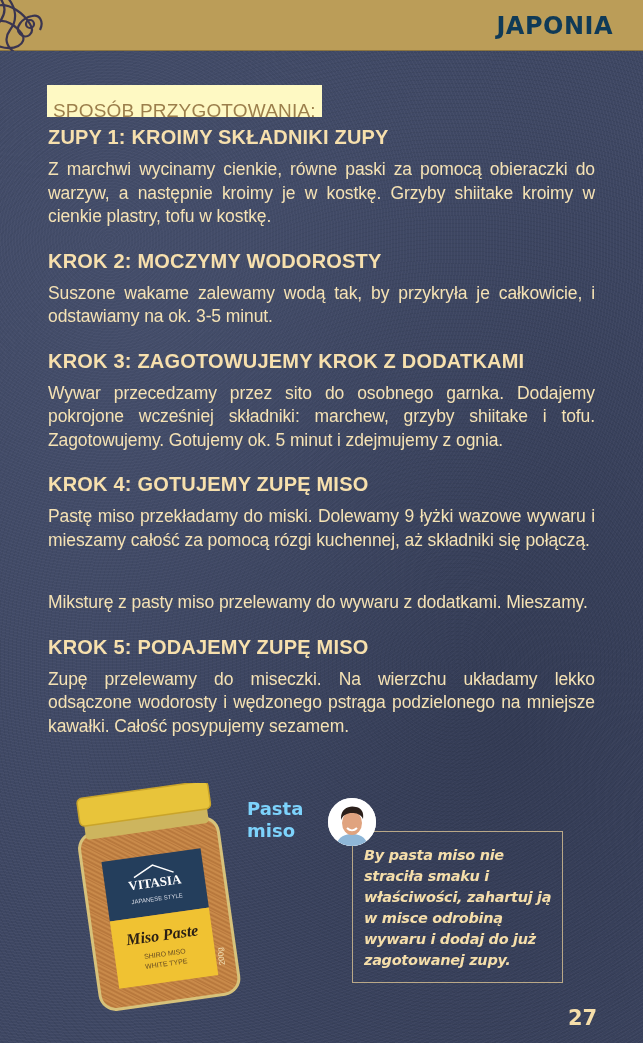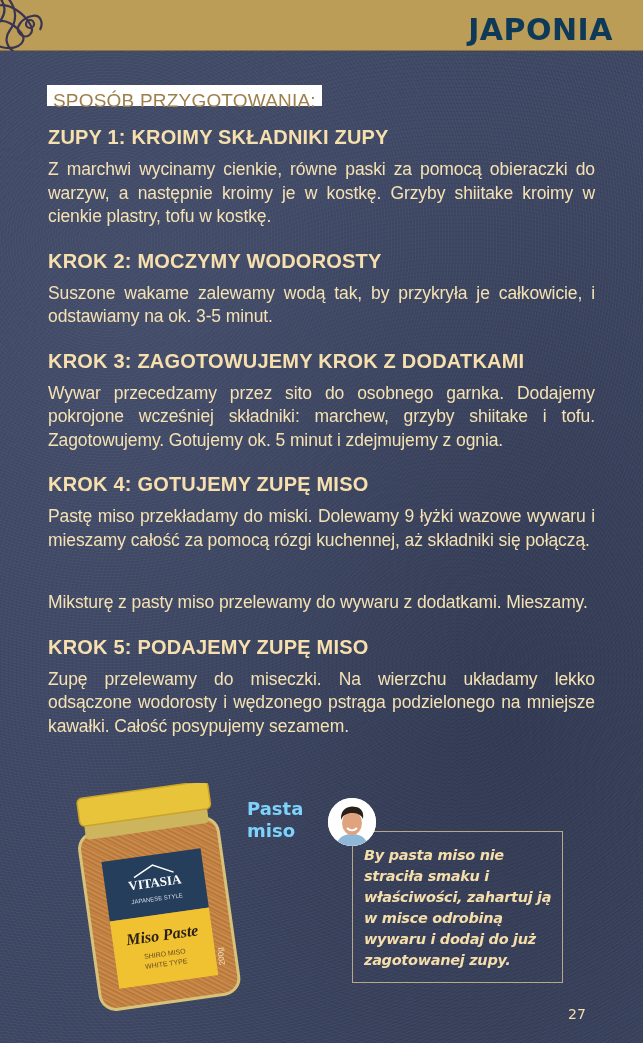--- a/index.html
+++ b/index.html
@@ -17,26 +17,26 @@
     }
     .header {
       position: absolute; left: 0; top: 0; width: 643px; height: 51px;
       background: #bb9d58;
       border-bottom: 1px solid #8b7440;
     }
     .knot { position: absolute; left: 0; top: 0; width: 46px; height: 51px; }
     .header-title {
       position: absolute; right: 30px; top: 12px;
       font-family: "DejaVu Sans", sans-serif; font-weight: bold;
-      font-size: 30px; color: #0f3a57; letter-spacing: 0.5px;
+      font-size: 24px; color: #0f3a57; letter-spacing: 0.5px;
     }
     .section-label {
-      position: absolute; left: 47px; top: 85px; height: 21px;
-      padding: 2px 6px 0 6px;
-      background: #ffffff; color: #9c7f4c;
+      position: absolute; left: 47px; top: 85px; height: 32px;
+      padding: 12px 6px 0 6px;
+      background: #fef9c3; color: #9c7f4c;
       font-size: 19px; letter-spacing: 0.2px;
       line-height: 27px;
     }
     .content { position: absolute; left: 48px; top: 124px; width: 547px; }
     .step { margin-bottom: 19px; }
     .step-title {
       font-weight: bold; font-size: 20px; line-height: 26px;
       color: #f7e0ad; letter-spacing: 0.2px;
     }
     .step-text {
@@ -58,22 +58,22 @@
       position: absolute; left: 352px; top: 831px; width: 211px; height: 152px;
       border: 1px solid #b9a888;
     }
     .tip-text {
       position: absolute; left: 364px; top: 845px; width: 195px;
       font-family: "DejaVu Sans", sans-serif; font-weight: bold; font-style: italic;
       font-size: 14.5px; line-height: 21px; color: #f5deaa; letter-spacing: -0.3px;
     }
     .page-number {
       position: absolute; left: 568px; top: 1006px;
-      font-family: "DejaVu Sans", sans-serif; font-weight: normal;
-      font-size: 14px; color: #f5deaa;
+      font-family: "DejaVu Sans", sans-serif; font-weight: bold;
+      font-size: 21px; color: #f5deaa;
     }
   </style>
 </head>
 <body>
 
 <header class="header">
   <svg class="knot" viewBox="0 0 46 51">
     <g fill="none" stroke="#3a3550" stroke-width="2.2">
       <path d="M-4 6 C10 2 24 14 30 24 C36 34 26 40 20 34 C14 28 22 18 32 16 C40 14 44 22 40 30"></path>
       <path d="M-4 22 C6 18 16 26 22 34 C28 44 14 52 -2 46"></path>

